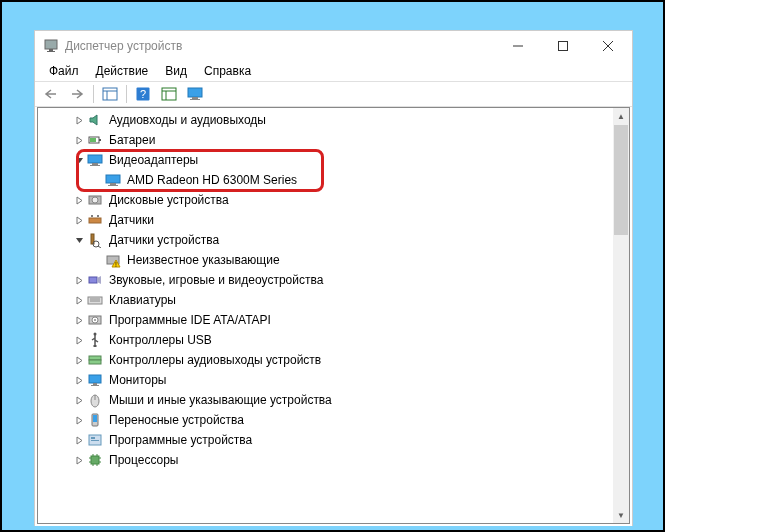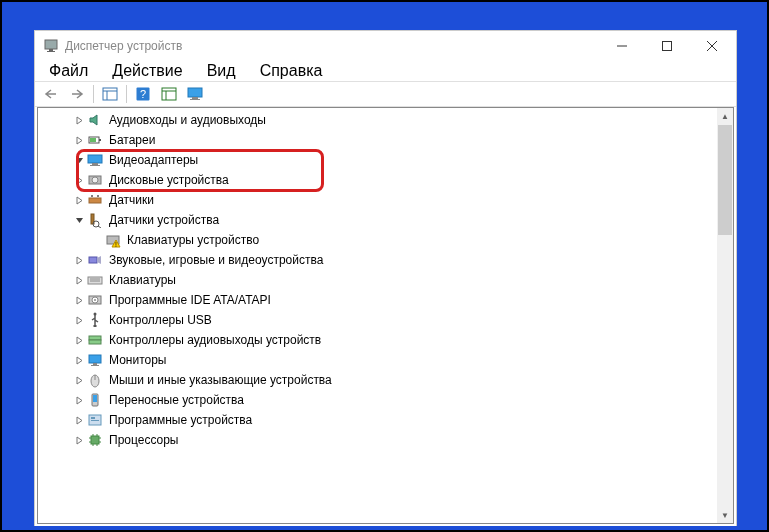--- a/index.html
+++ b/index.html
@@ -1,24 +1,24 @@
 <!DOCTYPE html>
 <html><head>
 <meta charset="utf-8">
 <style>
   * { box-sizing: border-box; margin: 0; padding: 0; }
   body { font-family: "Segoe UI", Tahoma, sans-serif; font-size: 12px; background: #fff; width: 769px; height: 532px; position: relative; user-select: none; }
-  .outer-frame { position: absolute; left: 0; top: 0; width: 769px; height: 532px; border: 2px solid #000; background: #1d4ed8; }
+  .outer-frame { position: absolute; left: 0; top: 0; width: 665px; height: 532px; border: 2px solid #000; background: #7dd3fc; }
   .window { position: absolute; left: 32px; top: 28px; right: 30px; bottom: 4px; border: 1px solid #ccc; border-bottom: none; background: #fff; display: flex; flex-direction: column; }
   .titlebar { height: 30px; display: flex; align-items: center; padding: 0 2px 0 8px; color: #888; }
   .title-icon { width: 16px; height: 16px; margin-right: 6px; display: flex; align-items: center; justify-content: center; }
   .title-text { flex: 1; font-size: 12px; }
   .win-controls { display: flex; align-items: center; height: 100%; }
   .win-btn { width: 45px; height: 28px; display: flex; align-items: center; justify-content: center; color: #555; }
-  .menubar { height: 20px; display: flex; align-items: center; padding: 0 6px; gap: 8px; font-size: 16px; color: #000; }
+  .menubar { height: 20px; display: flex; align-items: center; padding: 0 6px; gap: 1px; font-size: 12px; color: #000; }
   .menu-item { padding: 2px 8px; }
   .toolbar { height: 26px; border-top: 1px solid #e0e0e0; border-bottom: 1px solid #e0e0e0; display: flex; align-items: center; padding: 0 4px; gap: 2px; }
   .tb-btn { width: 24px; height: 22px; display: flex; align-items: center; justify-content: center; border: 1px solid transparent; }
   .tb-sep { width: 1px; height: 18px; background: #ccc; margin: 0 2px; }
   .content { flex: 1; border: 1px solid #888; margin: 0 2px 2px 2px; position: relative; overflow: hidden; background: #fff; }
   .tree { position: absolute; left: 0; top: 0; right: 16px; bottom: 0; overflow: hidden; padding-top: 2px; }
   .scrollbar { position: absolute; right: 0; top: 0; width: 16px; bottom: 0; background: #f0f0f0; }
   .sb-arrow { height: 16px; display: flex; align-items: center; justify-content: center; color: #606060; font-size: 8px; }
   .sb-thumb { position: absolute; left: 1px; right: 1px; top: 17px; height: 110px; background: #cdcdcd; }
   .node { display: flex; align-items: center; height: 20px; white-space: nowrap; font-size: 12px; color: #000; }
@@ -155,20 +155,32 @@
             <span class="node-icon">
               <svg width="16" height="16">
                 <rect x="1" y="3" width="14" height="8" fill="#3aa0e8" stroke="#2278b8"></rect>
                 <rect x="5" y="11" width="6" height="2" fill="#888"></rect>
                 <rect x="3" y="13" width="10" height="1" fill="#888"></rect>
               </svg>
             </span>
             <span class="node-label">Видеоадаптеры</span>
           </div>
           <div class="node">
+            <span class="indent" style="width: 52px;"></span>
+            <span class="expander"></span>
+            <span class="node-icon">
+              <svg width="16" height="16">
+                <rect x="1" y="3" width="14" height="8" fill="#3aa0e8" stroke="#2278b8"></rect>
+                <rect x="5" y="11" width="6" height="2" fill="#888"></rect>
+                <rect x="3" y="13" width="10" height="1" fill="#888"></rect>
+              </svg>
+            </span>
+            <span class="node-label">AMD Radeon HD 6300M Series</span>
+          </div>
+          <div class="node">
             <span class="indent" style="width: 34px;"></span>
             <span class="expander">
               <svg width="9" height="9">
                 <path d="M2 1 L7 4.5 L2 8 Z" fill="none" stroke="#777"></path>
               </svg>
             </span>
             <span class="node-icon">
               <svg width="16" height="16">
                 <rect x="2" y="4" width="12" height="8" fill="#bbb" stroke="#777"></rect>
                 <circle cx="8" cy="8" r="3" fill="#eee" stroke="#888"></circle>
@@ -211,21 +223,21 @@
           <div class="node">
             <span class="indent" style="width: 52px;"></span>
             <span class="expander"></span>
             <span class="node-icon">
               <svg width="16" height="16">
                 <rect x="2" y="4" width="12" height="8" fill="#bbb" stroke="#777"></rect>
                 <polygon points="11,8 15,15 7,15" fill="#ffcf00" stroke="#b58f00"></polygon>
                 <text x="11" y="14.5" text-anchor="middle" font-size="7" fill="#000">!</text>
               </svg>
             </span>
-            <span class="node-label">Клавиатуры устройство</span>
+            <span class="node-label">Неизвестное указывающие</span>
           </div>
           <div class="node">
             <span class="indent" style="width: 34px;"></span>
             <span class="expander">
               <svg width="9" height="9">
                 <path d="M2 1 L7 4.5 L2 8 Z" fill="none" stroke="#777"></path>
               </svg>
             </span>
             <span class="node-icon">
               <svg width="16" height="16">

